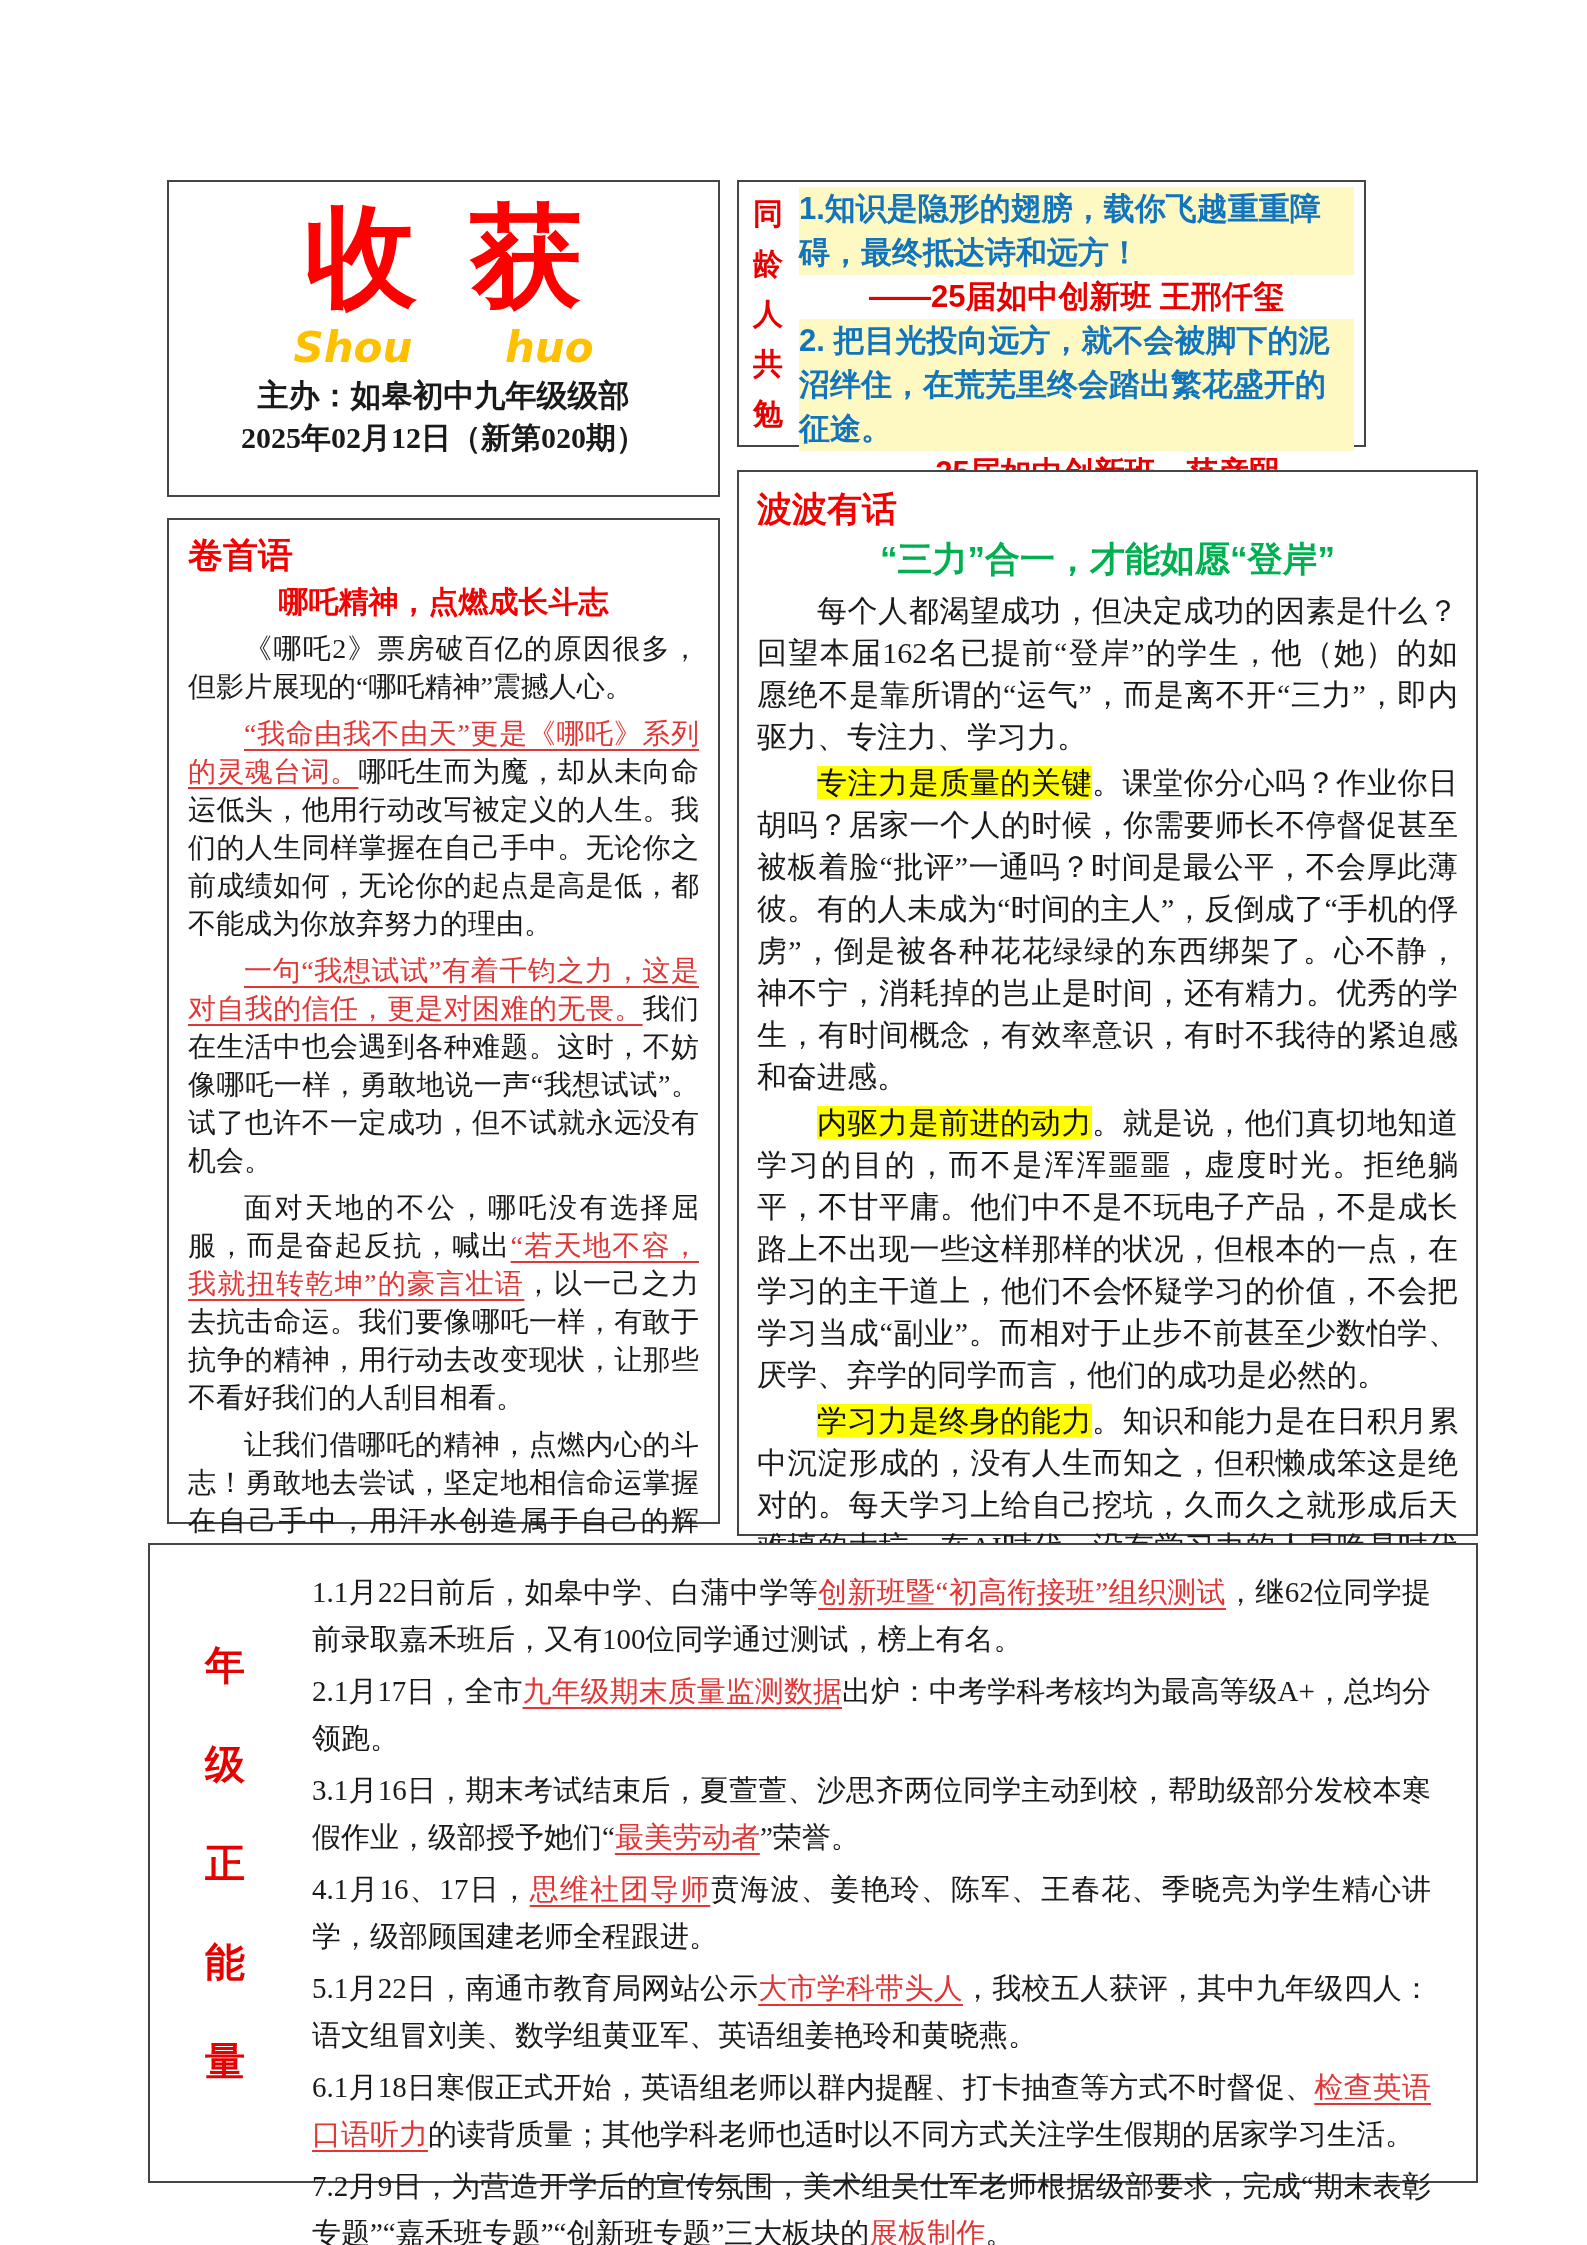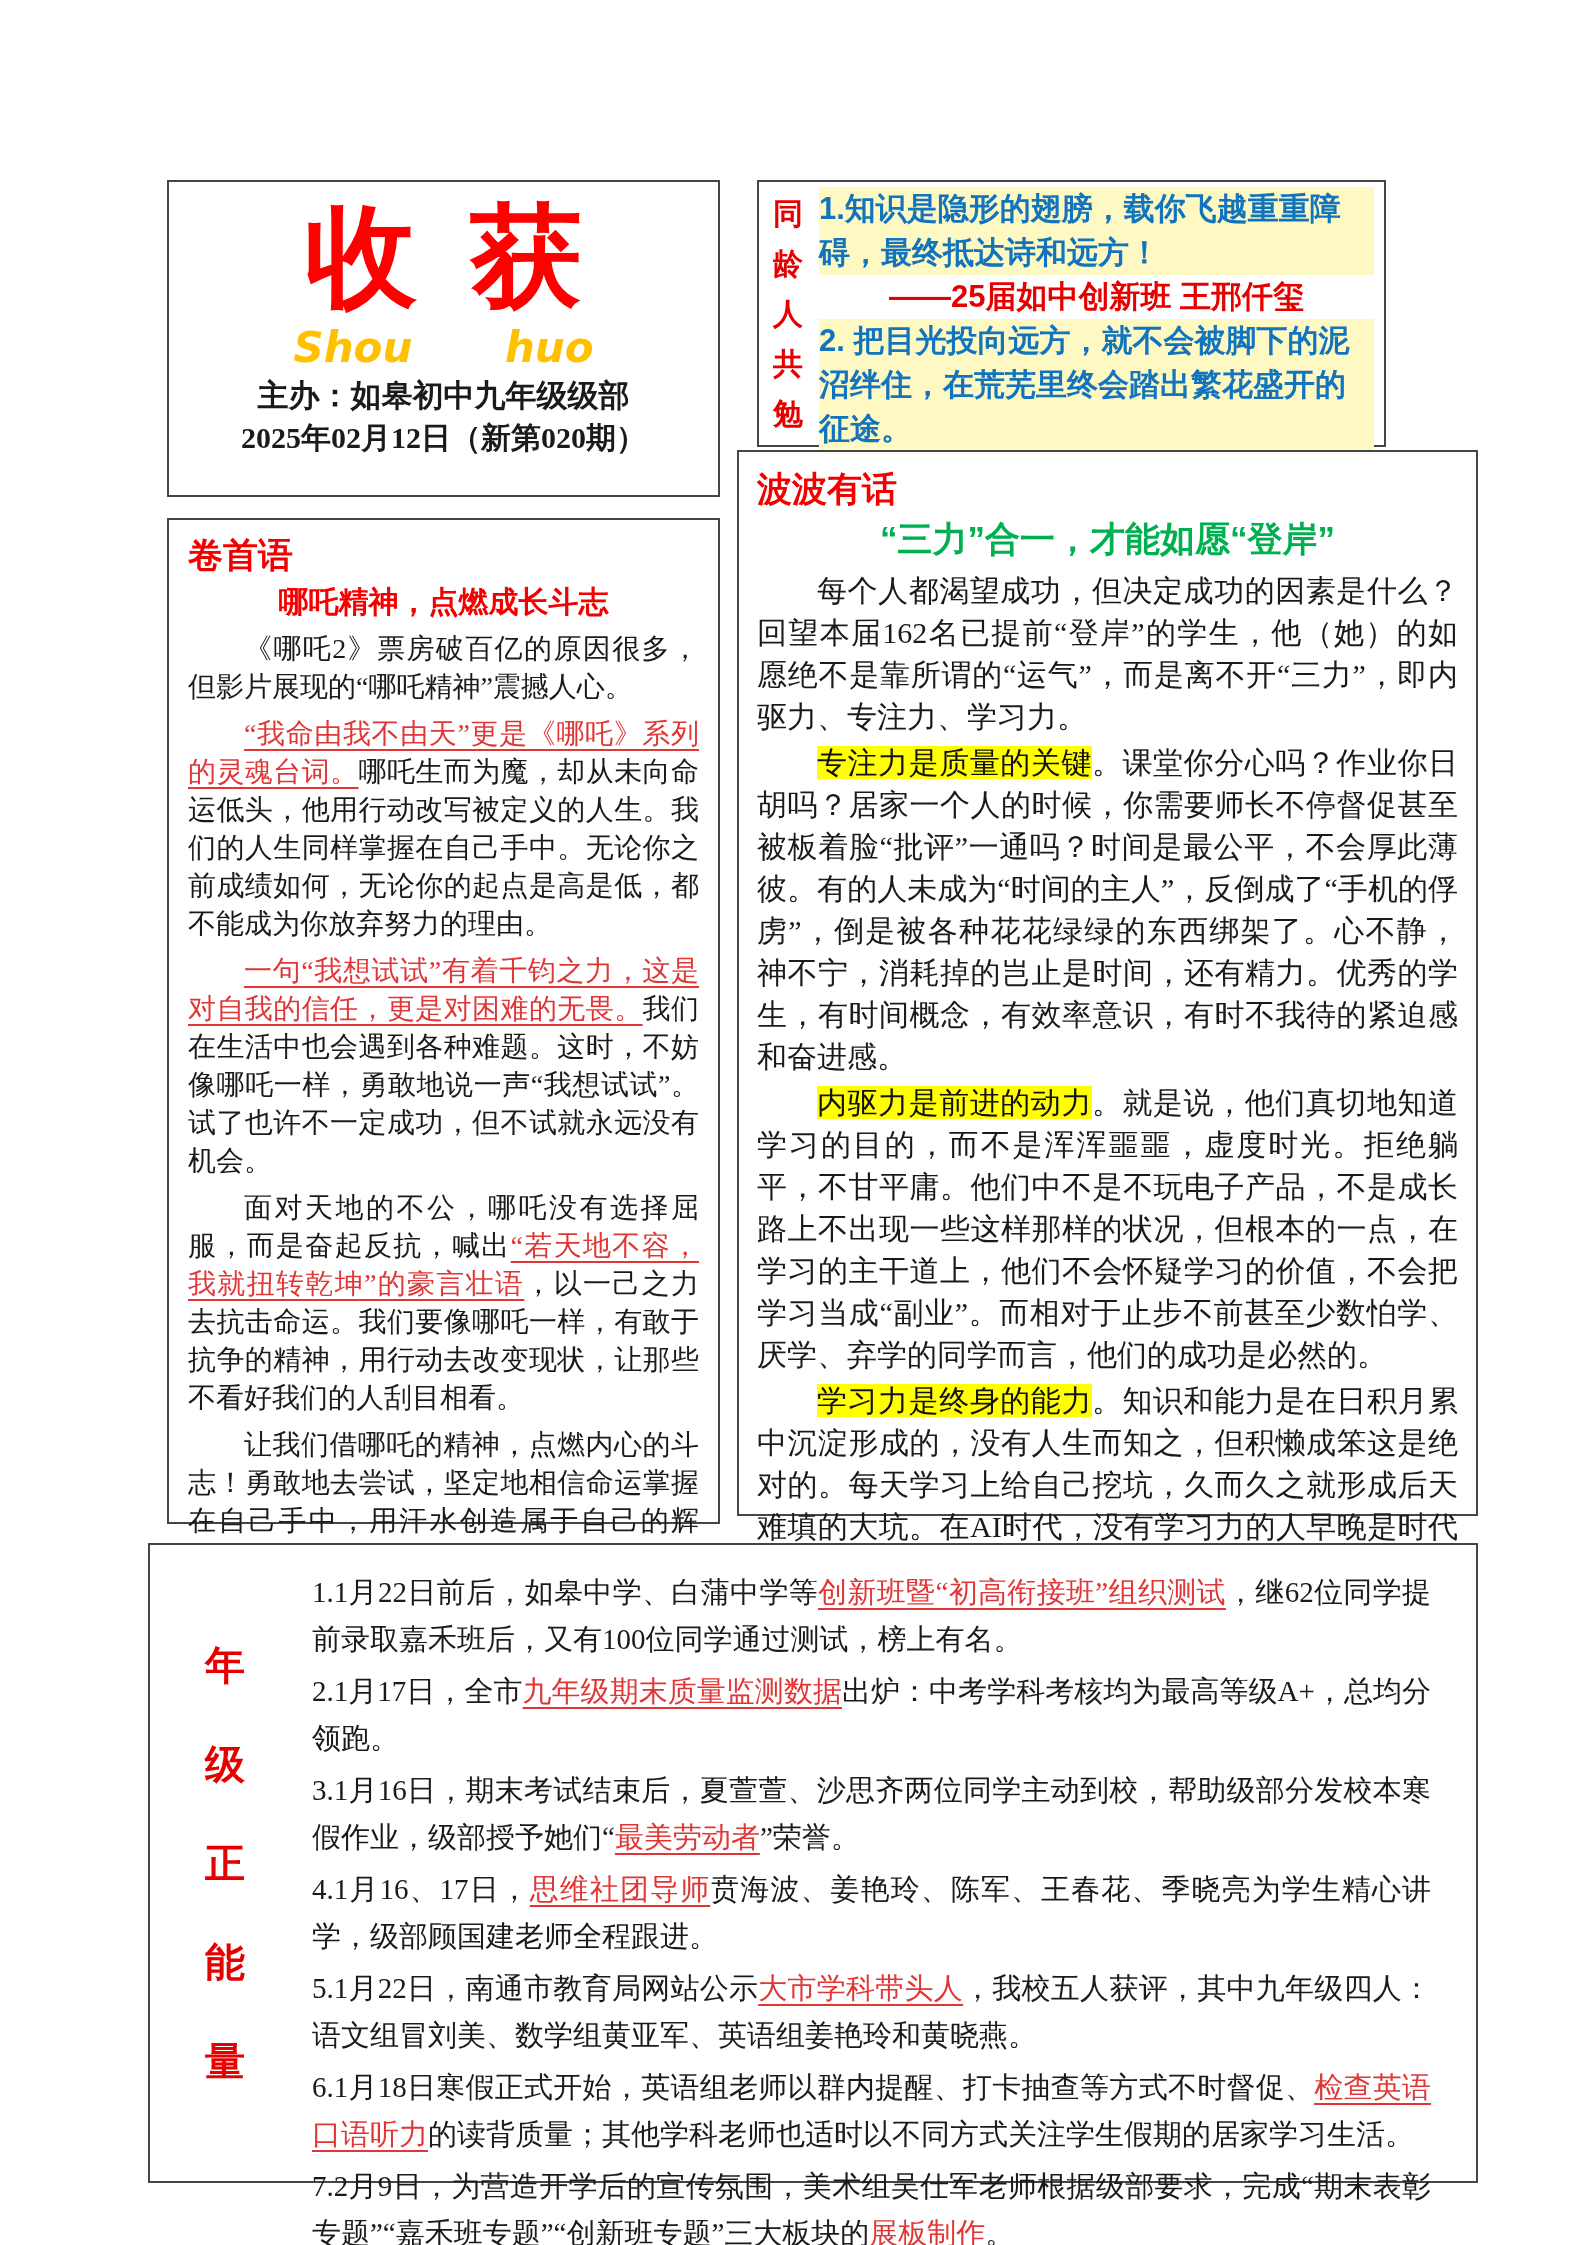--- a/index.html
+++ b/index.html
@@ -28,40 +28,40 @@
     font-weight:bold;color:#ff0000;font-size:112px;line-height:130px;
     word-spacing:22px;white-space:nowrap;}
   .masthead-pinyin{
     font-family:"DejaVu Sans","Liberation Sans",sans-serif;
     font-style:italic;font-weight:bold;color:#ffc000;font-size:42px;line-height:52px;
     word-spacing:78px;white-space:nowrap;}
   .masthead-org{font-weight:bold;font-size:31px;line-height:44px;}
   .masthead-issue{font-weight:bold;font-size:30px;line-height:40px;}
 
   
-  .peers{left:757px;top:180px;width:629px;height:267px;display:flex;}
+  .peers{left:737px;top:180px;width:629px;height:267px;display:flex;}
   .peers-label{
     flex:0 0 58px;display:flex;align-items:center;justify-content:center;}
   .peers-label-text{
     width:34px;text-align:center;word-break:break-all;
     font-family:"Liberation Sans","DejaVu Sans",sans-serif;
     font-weight:bold;color:#e60000;font-size:30px;line-height:50px;}
   .peers-quotes{flex:1;padding:5px 10px 4px 2px;}
   .quote-text{
     margin:0;font-family:"Liberation Sans","DejaVu Sans",sans-serif;
     font-weight:bold;color:#1274bd;font-size:31px;line-height:44px;
     background:#fef9c3;}
   .quote-author{
     margin:0;text-align:center;
     font-family:"Liberation Sans","DejaVu Sans",sans-serif;
     font-weight:bold;color:#e60000;font-size:31px;line-height:44px;}
 
   
   .preface{left:167px;top:518px;width:553px;height:1006px;padding:12px 19px;}
-  .bobo{left:737px;top:450px;width:741px;height:1066px;padding:14px 18px;}
+  .bobo{left:737px;top:470px;width:741px;height:1066px;padding:14px 18px;}
   .section-label{
     font-family:"Liberation Sans","DejaVu Sans",sans-serif;
     font-weight:bold;color:#f40000;font-size:35px;line-height:46px;margin:0;}
   .article-title{
     font-family:"Liberation Sans","DejaVu Sans",sans-serif;
     font-weight:bold;text-align:center;margin:2px 0 6px 0;}
   .preface .article-title{color:#f40000;font-size:30px;line-height:44px;}
   .bobo .article-title{color:#00b050;font-size:35px;line-height:50px;}
 
   .preface-body .para{font-size:28px;line-height:38px;margin:0 0 9px 0;text-align:justify;}

